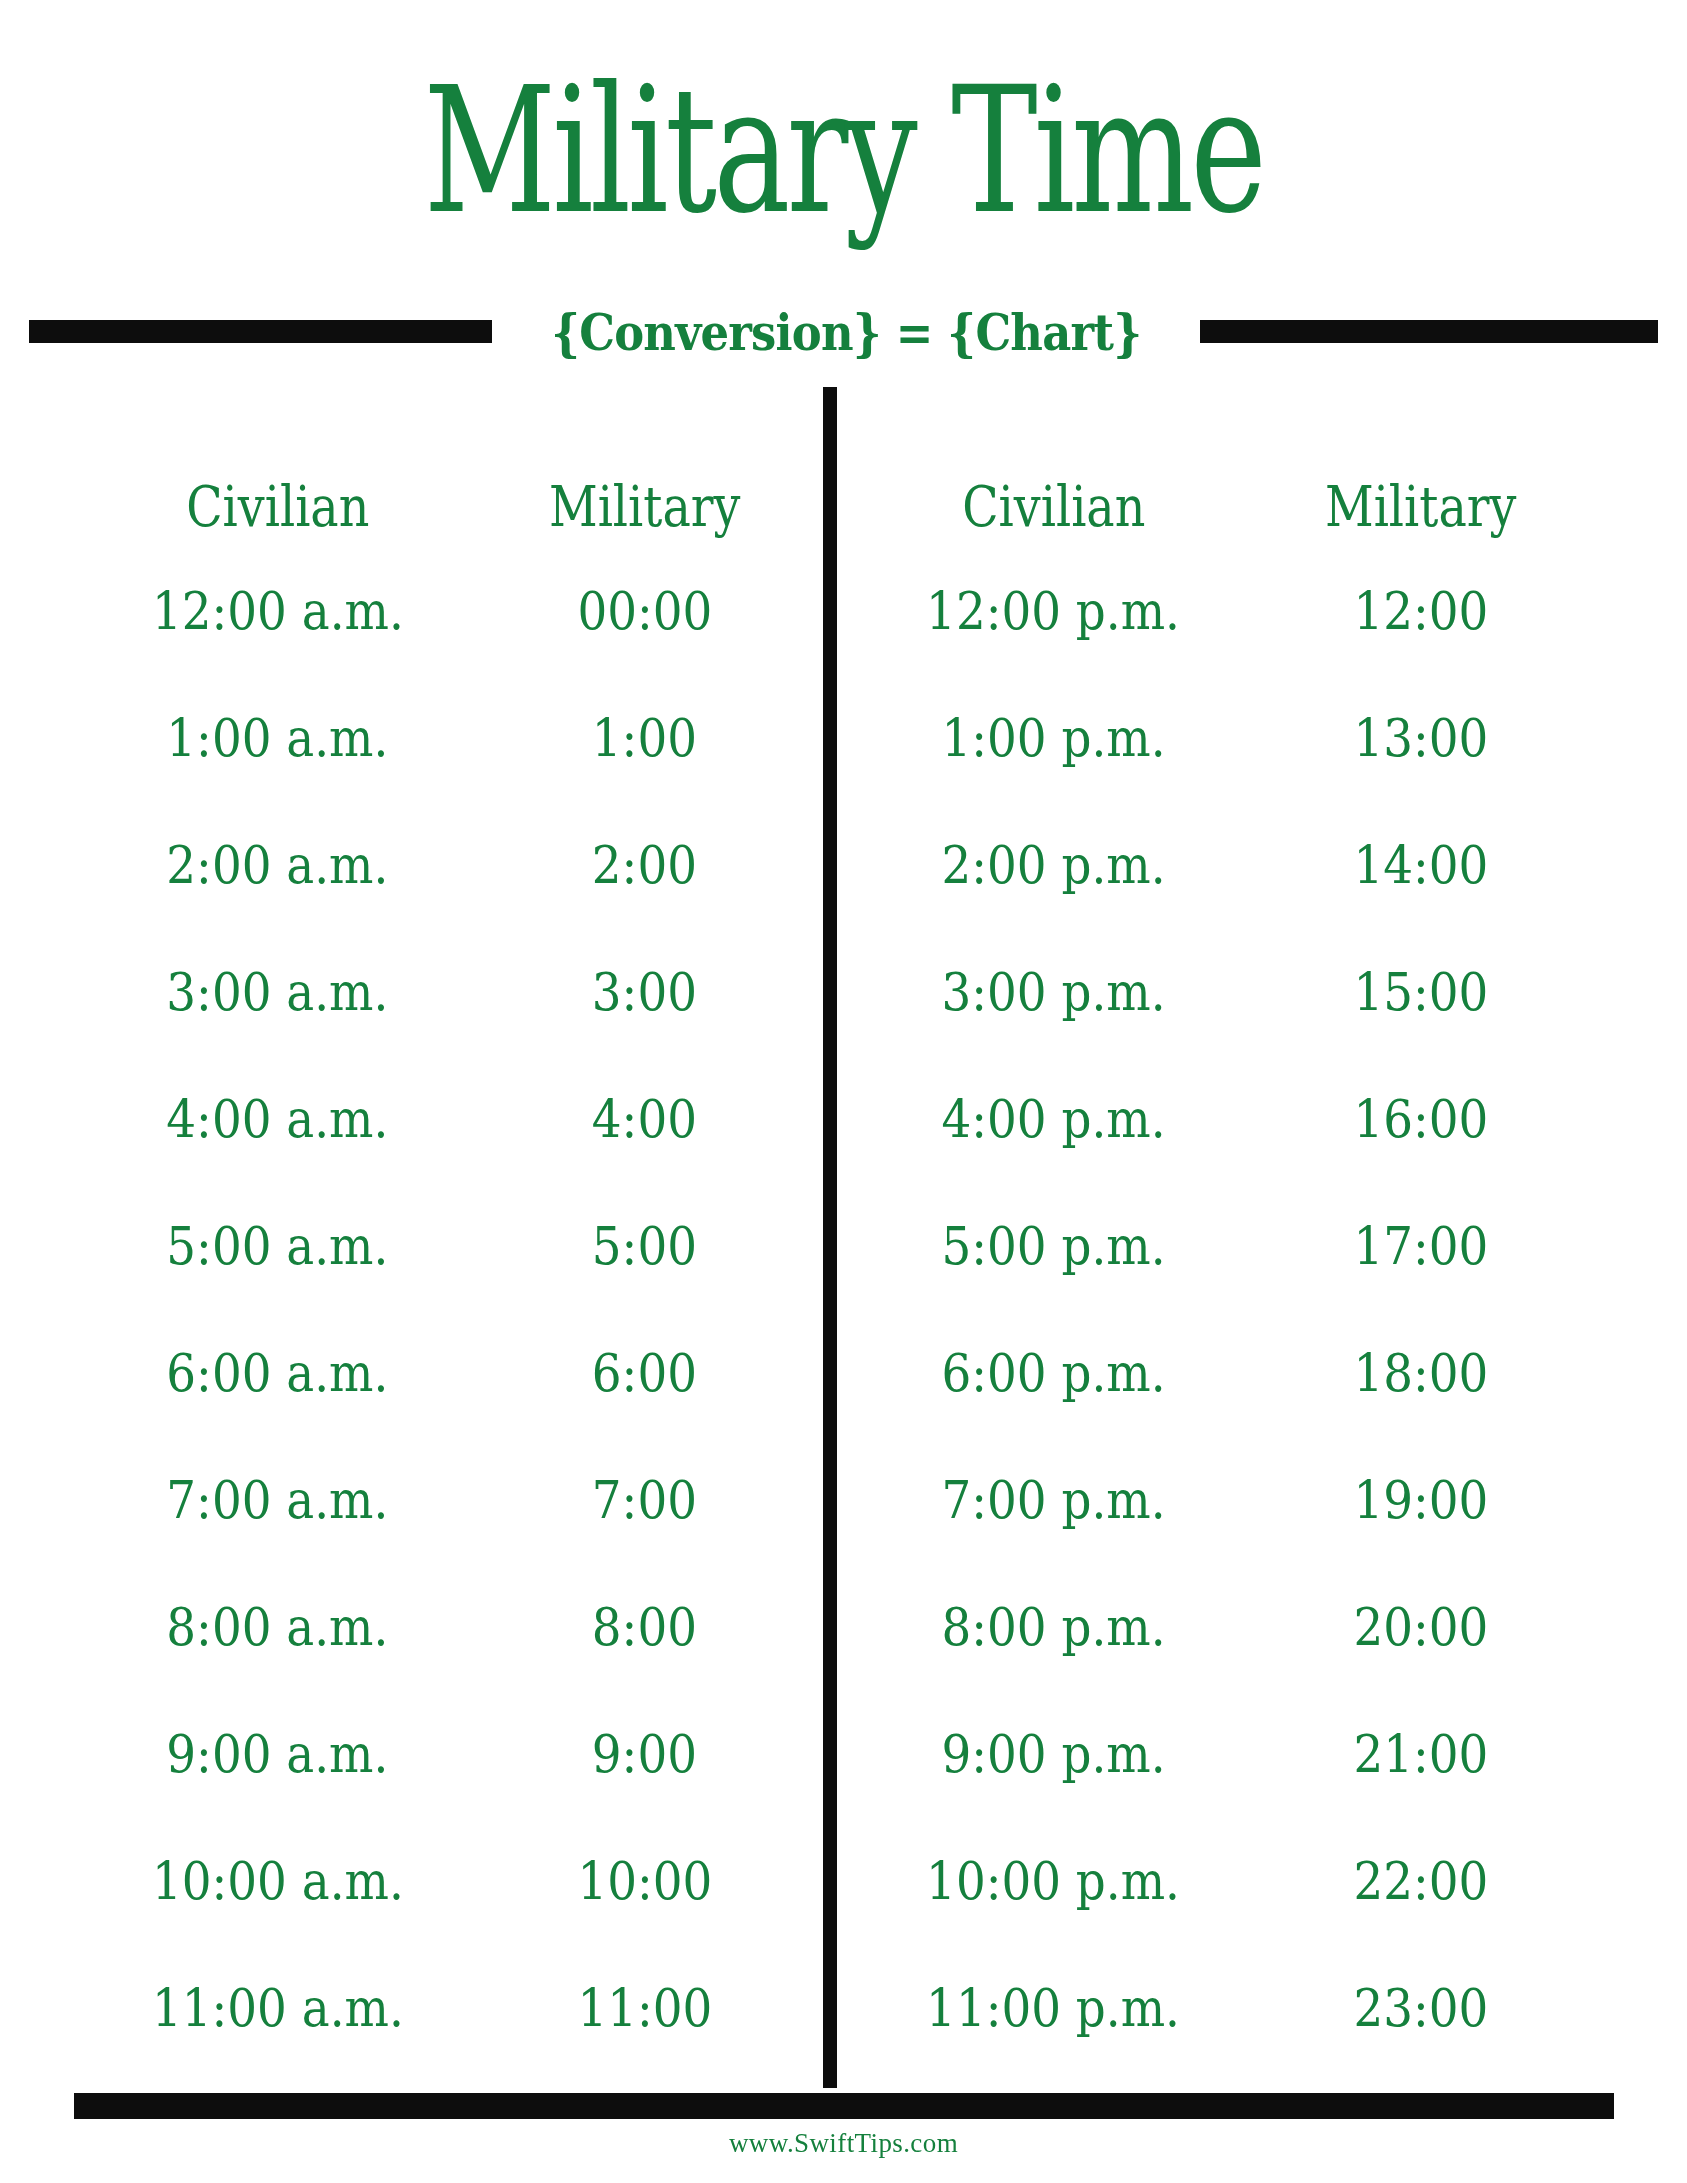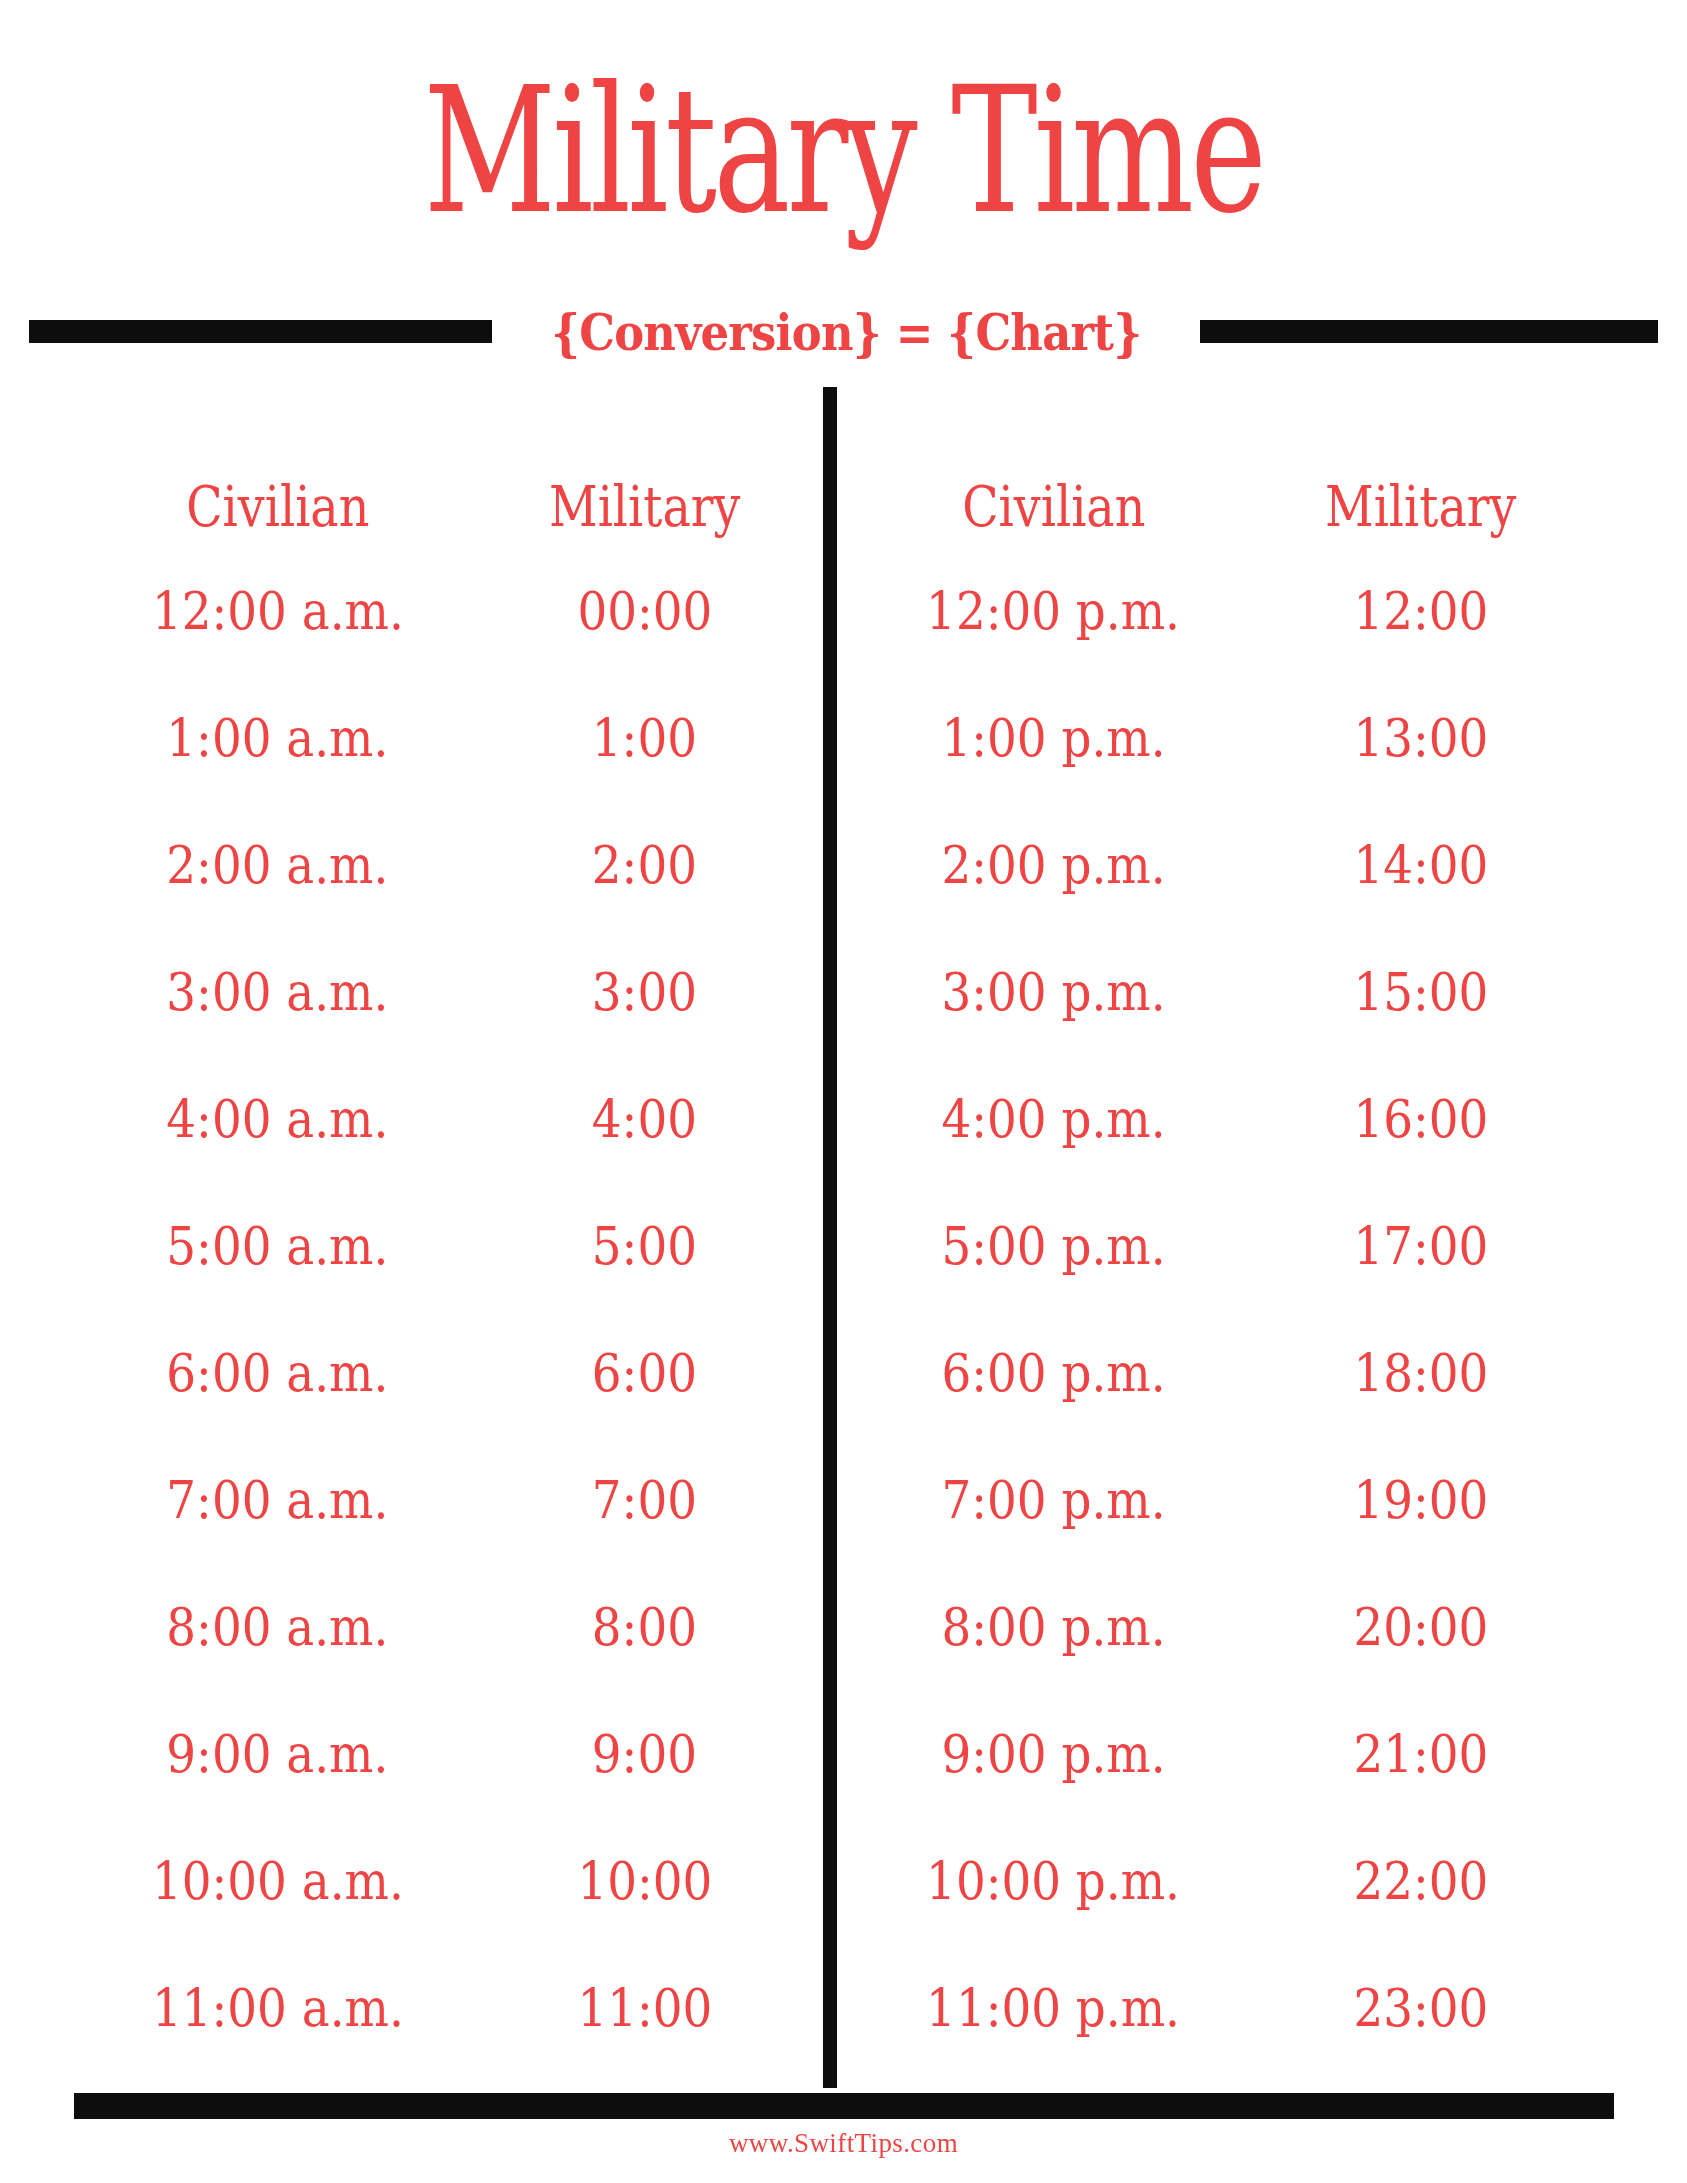--- a/index.html
+++ b/index.html
@@ -2,21 +2,21 @@
 <html style="font-size:14px"><head>
 <meta charset="utf-8">
 <style>
   html, body { margin: 0; padding: 0; background: #e8e8e8; }
   .page {
     position: relative;
     width: 1687px;
     height: 2184px;
     margin: 0 auto;
     background: #ffffff;
-    color: #ef4444;
+    color: #15803d;
     font-family: "DejaVu Serif", serif;
     overflow: hidden;
   }
 
   
   .title {
     position: absolute;
     top: 63px;
     left: 0;
     width: 100%;

